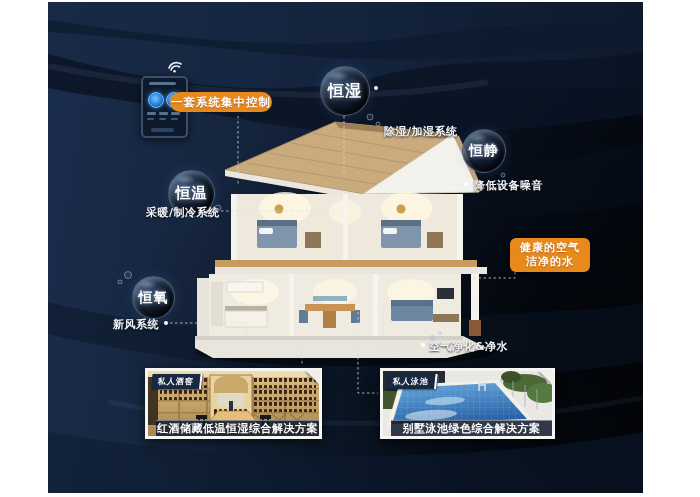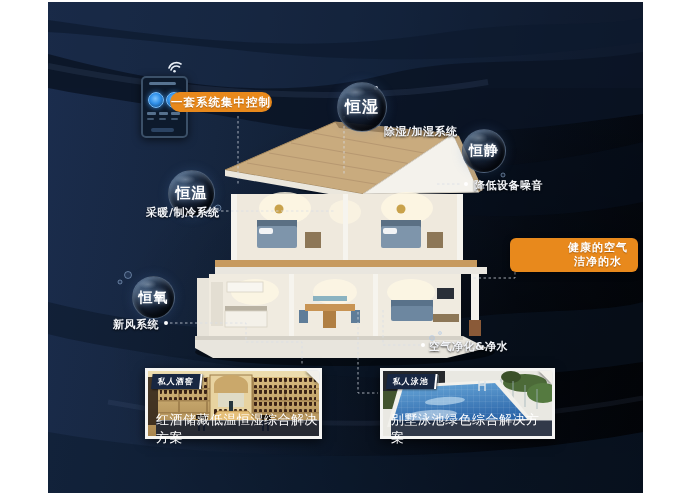--- a/index.html
+++ b/index.html
@@ -21,21 +21,21 @@
   .bubble::after{content:"";position:absolute;left:14%;top:8%;width:45%;height:22%;border-radius:50%;
     background:radial-gradient(ellipse at center, rgba(230,242,255,0.30), rgba(230,242,255,0) 70%);}
 
   .note{position:absolute;color:#f3f5f9;font-size:11px;font-weight:bold;letter-spacing:0.5px;
     text-shadow:0 1px 2px rgba(0,0,0,0.8);white-space:nowrap;}
 
   .accent-label{position:absolute;background:#e8891c;color:#fff;font-weight:bold;
     display:flex;align-items:center;justify-content:center;text-shadow:0 1px 1px rgba(120,60,0,0.5);}
   .label-bar{left:122px;top:90px;width:102px;height:20px;font-size:11.5px;border-radius:10px;letter-spacing:1px;}
   .label-box{left:462px;top:236px;width:80px;height:34px;font-size:11px;border-radius:6px;
-    flex-direction:column;line-height:14px;letter-spacing:1px;box-shadow:0 2px 6px rgba(0,0,0,0.5);padding-left:48px;}
+    flex-direction:column;line-height:14px;letter-spacing:1px;box-shadow:0 2px 6px rgba(0,0,0,0.5);}
 
   
   .phone{position:absolute;left:93px;top:74px;width:43px;height:58px;background:#0d1a2c;
     border:2px solid #3b5068;border-radius:5px;box-shadow:0 2px 8px rgba(0,0,0,0.6);}
   .phone .hdr{position:absolute;left:6px;top:4px;width:27px;height:3px;background:rgba(150,190,230,0.55);border-radius:2px;}
   .dial{position:absolute;top:14px;width:14px;height:14px;border-radius:50%;
     background:radial-gradient(circle at 45% 40%, #7cc4ff 0%, #2f8fe8 45%, #123a66 100%);
     border:1px solid #79c0ff;box-shadow:0 0 5px rgba(60,150,240,0.8);}
   .dial.d1{left:5px;} .dial.d2{left:23px;}
   .stat{position:absolute;top:34px;width:9px;height:3px;background:rgba(160,200,240,0.5);border-radius:1px;}
@@ -44,21 +44,21 @@
   .phone .foot{position:absolute;left:8px;bottom:4px;width:23px;height:4px;background:rgba(90,130,180,0.4);border-radius:2px;}
 
   
   .card{position:absolute;width:177px;height:71px;background:#111c30;border:3px solid #f5f5f3;
     box-shadow:0 3px 10px rgba(0,0,0,0.6);box-sizing:border-box;}
   .card svg{position:absolute;left:0;top:0;width:100%;height:100%;}
   .card .tag{position:absolute;left:3px;top:3px;background:#182742;color:#fff;font-size:8px;font-weight:bold;
     padding:2px 6px;letter-spacing:1px;border-right:2px solid #fff;transform:skewX(-6deg);transform-origin:bottom left;
     box-shadow:1px 1px 2px rgba(0,0,0,0.5);z-index:3;}
   .card .caption{position:absolute;left:0;right:0;bottom:0;height:15px;background:rgba(16,26,46,0.85);
-    border-top:1px solid rgba(255,255,255,0.4);color:#fff;font-size:13px;font-weight:normal;letter-spacing:0.5px;
+    border-top:1px solid rgba(255,255,255,0.4);color:#fff;font-size:11px;font-weight:bold;letter-spacing:0.5px;
     display:flex;align-items:center;justify-content:center;z-index:2;margin-left:8px;}
   .card .fold{position:absolute;right:0;top:0;width:0;height:0;z-index:3;
     border-left:13px solid transparent;border-top:13px solid #f2f0ea;
     filter:drop-shadow(-1px 1px 1px rgba(0,0,0,0.4));}
 </style>
 </head>
 <body>
 
 <div class="page">
   <div class="canvas">
@@ -197,21 +197,21 @@
     </svg>
 
     <div class="accent-label label-bar">
       <span>一套系统集中控制</span>
     </div>
     <div class="accent-label label-box">
       <span>健康的空气</span>
       <span>洁净的水</span>
     </div>
 
-    <div class="bubble" style="left:272px;top:80px;width:48px;height:48px;font-size:16px;margin-left:17px;">
+    <div class="bubble" style="left:272px;top:64px;width:48px;height:48px;font-size:16px;">
       <span>恒湿</span>
     </div>
     <div class="bubble" style="left:414px;top:127px;width:42px;height:42px;font-size:14px;">
       <span>恒静</span>
     </div>
     <div class="bubble" style="left:120px;top:168px;width:45px;height:45px;font-size:15px;">
       <span>恒温</span>
     </div>
     <div class="bubble" style="left:84px;top:274px;width:41px;height:41px;font-size:14px;">
       <span>恒氧</span>

